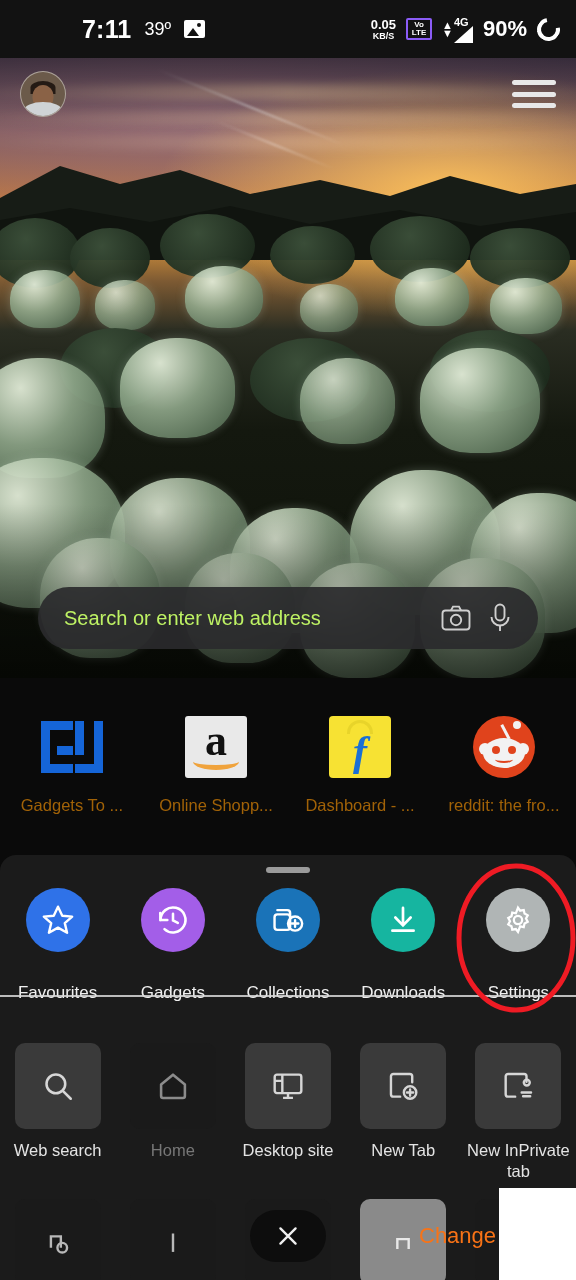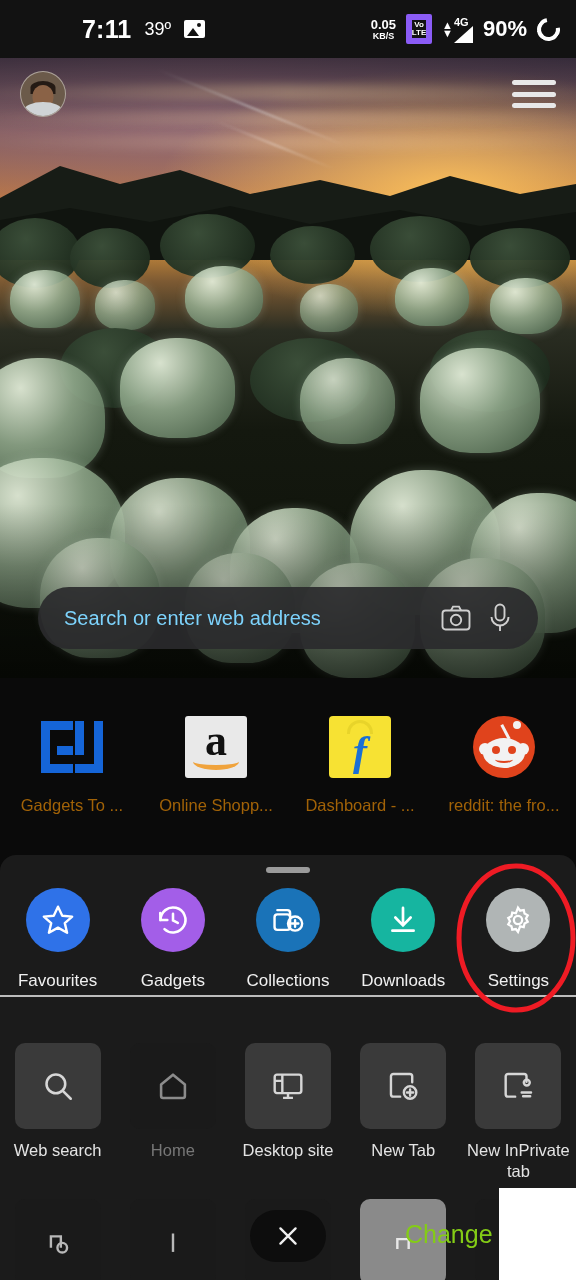--- a/index.html
+++ b/index.html
@@ -15,21 +15,21 @@
   .sb-time{color:#fff;font-size:25px;font-weight:bold;letter-spacing:.2px;}
   .sb-temp{color:#fff;font-size:18px;font-weight:normal;}
   .sb-imgicon{width:21px;height:18px;background:#fff;border-radius:2px;position:relative;overflow:hidden;}
   .sb-imgicon:after{content:"";position:absolute;left:3px;bottom:2px;width:0;height:0;
     border-left:6px solid transparent;border-right:6px solid transparent;border-bottom:8px solid #121212;}
   .sb-imgicon:before{content:"";position:absolute;right:4px;top:3px;width:4px;height:4px;border-radius:50%;background:#121212;}
   .sb-right{margin-left:auto;display:flex;align-items:center;gap:10px;padding-right:16px;}
   .sb-kb{display:flex;flex-direction:column;align-items:center;line-height:1;color:#fff;}
   .sb-kb .v{font-size:13px;font-weight:bold;}
   .sb-kb .u{font-size:9px;font-weight:bold;margin-top:1px;}
-  .sb-volte{border:6px solid #8b5cf6;border-radius:2px;display:flex;flex-direction:column;
+  .sb-volte{border:2px solid #8b5cf6;border-radius:2px;display:flex;flex-direction:column;
     align-items:center;justify-content:center;color:#fff;font-size:8px;font-weight:bold;
     line-height:1.05;padding:1px 2px;width:26px;}
   .sb-sig{display:flex;align-items:center;gap:1px;color:#fff;}
   .sb-sig .arrows{font-size:11px;line-height:.75;display:flex;flex-direction:column;}
   .sb-sig .g4{font-size:11px;font-weight:bold;align-self:flex-start;margin-bottom:-2px;}
   .sb-tri{width:0;height:0;border-left:19px solid transparent;border-bottom:17px solid #fff;}
   .sb-batt{color:#fff;font-size:22px;font-weight:bold;}
   .sb-circ{width:23px;height:23px;border-radius:50%;border:4px solid #fff;border-top-color:transparent;
     transform:rotate(35deg);}
 
@@ -71,21 +71,21 @@
     align-items:flex-end;padding:3px 0;}
   .hamburger span{display:block;height:5px;border-radius:3px;background:#e8e8e8;}
   .hamburger span:nth-child(1){width:44px;}
   .hamburger span:nth-child(2){width:44px;}
   .hamburger span:nth-child(3){width:44px;}
 
   
   .searchwrap{position:absolute;top:587px;left:38px;width:500px;height:62px;z-index:30;}
   .searchbar{width:100%;height:100%;border-radius:31px;background:rgba(42,42,44,.92);
     display:flex;align-items:center;padding:0 22px 0 26px;}
-  .search-ph{color:#7dd3fc;font-size:20px;flex:1;white-space:nowrap;overflow:hidden;}
+  .search-ph{color:#bef264;font-size:20px;flex:1;white-space:nowrap;overflow:hidden;}
   .s-icon{width:32px;height:32px;margin-left:12px;display:flex;align-items:center;justify-content:center;}
   .s-icon svg{display:block;}
 
   
   .shortcuts{position:absolute;top:712px;left:0;width:576px;display:flex;z-index:30;}
   .sc{flex:1;display:flex;flex-direction:column;align-items:center;}
   .sc-ico{width:70px;height:70px;border-radius:6px;display:flex;align-items:center;justify-content:center;overflow:hidden;}
   .sc-lbl{margin-top:14px;color:#a16207;font-size:16.5px;white-space:nowrap;max-width:125px;overflow:hidden;text-overflow:clip;}
 
   
@@ -125,39 +125,39 @@
 
   
   .sheet{position:absolute;left:0;bottom:0;width:576px;height:425px;background:#1b1b1b;
     border-radius:16px 16px 0 0;z-index:35;}
   .grab{position:absolute;top:12px;left:50%;transform:translateX(-50%);width:44px;height:6px;
     border-radius:3px;background:#9a9a9a;}
 
   .row-quick{position:absolute;top:33px;left:0;width:576px;display:flex;}
   .qi{flex:1;display:flex;flex-direction:column;align-items:center;}
   .qi-circ{width:64px;height:64px;border-radius:50%;display:flex;align-items:center;justify-content:center;}
-  .qi-lbl{margin-top:19px;color:#f0f0f0;font-size:17px;white-space:nowrap;}
+  .qi-lbl{margin-top:31px;color:#f0f0f0;font-size:17px;white-space:nowrap;}
 
   .divider{position:absolute;top:995px;left:0;width:576px;height:1.5px;background:#d8d8d8;opacity:.85;z-index:36;}
 
   .grid{position:absolute;top:1043px;left:0;width:576px;z-index:36;}
   .grow{display:flex;width:576px;margin-bottom:0;}
   .gi{flex:1;display:flex;flex-direction:column;align-items:center;}
   .gi-tile{width:86px;height:86px;border-radius:10px;background:#3a3a3a;display:flex;align-items:center;justify-content:center;}
   .gi-tile.dark{background:#1a1a1a;}
   .gi-tile.light{background:#8a8a8a;}
   .gi-lbl{margin-top:11px;color:#e4e4e4;font-size:16.5px;text-align:center;line-height:1.28;max-width:110px;}
   .gi-lbl.dim{color:#777;}
   .grow2{margin-top:17px;}
 
   .closewrap{position:absolute;bottom:18px;left:0;width:576px;display:flex;align-items:center;
     justify-content:center;z-index:38;}
   .closebtn{width:76px;height:52px;border-radius:26px;background:#0d0d0d;
     display:flex;align-items:center;justify-content:center;}
-  .changelink{position:absolute;left:405px;bottom:31px;color:#84cc16;font-size:25px;white-space:nowrap;z-index:37;}
+  .changelink{position:absolute;left:419px;bottom:31px;color:#f97316;font-size:22px;white-space:nowrap;z-index:37;}
 
   
   .annot{position:absolute;left:455px;top:863px;width:122px;height:150px;z-index:60;pointer-events:none;}
   .annot svg{display:block;overflow:visible;}
 
   
   .whitebox{position:absolute;left:499px;top:1188px;width:77px;height:92px;background:#fff;z-index:70;}
 </style>
 </head>
 <body>

